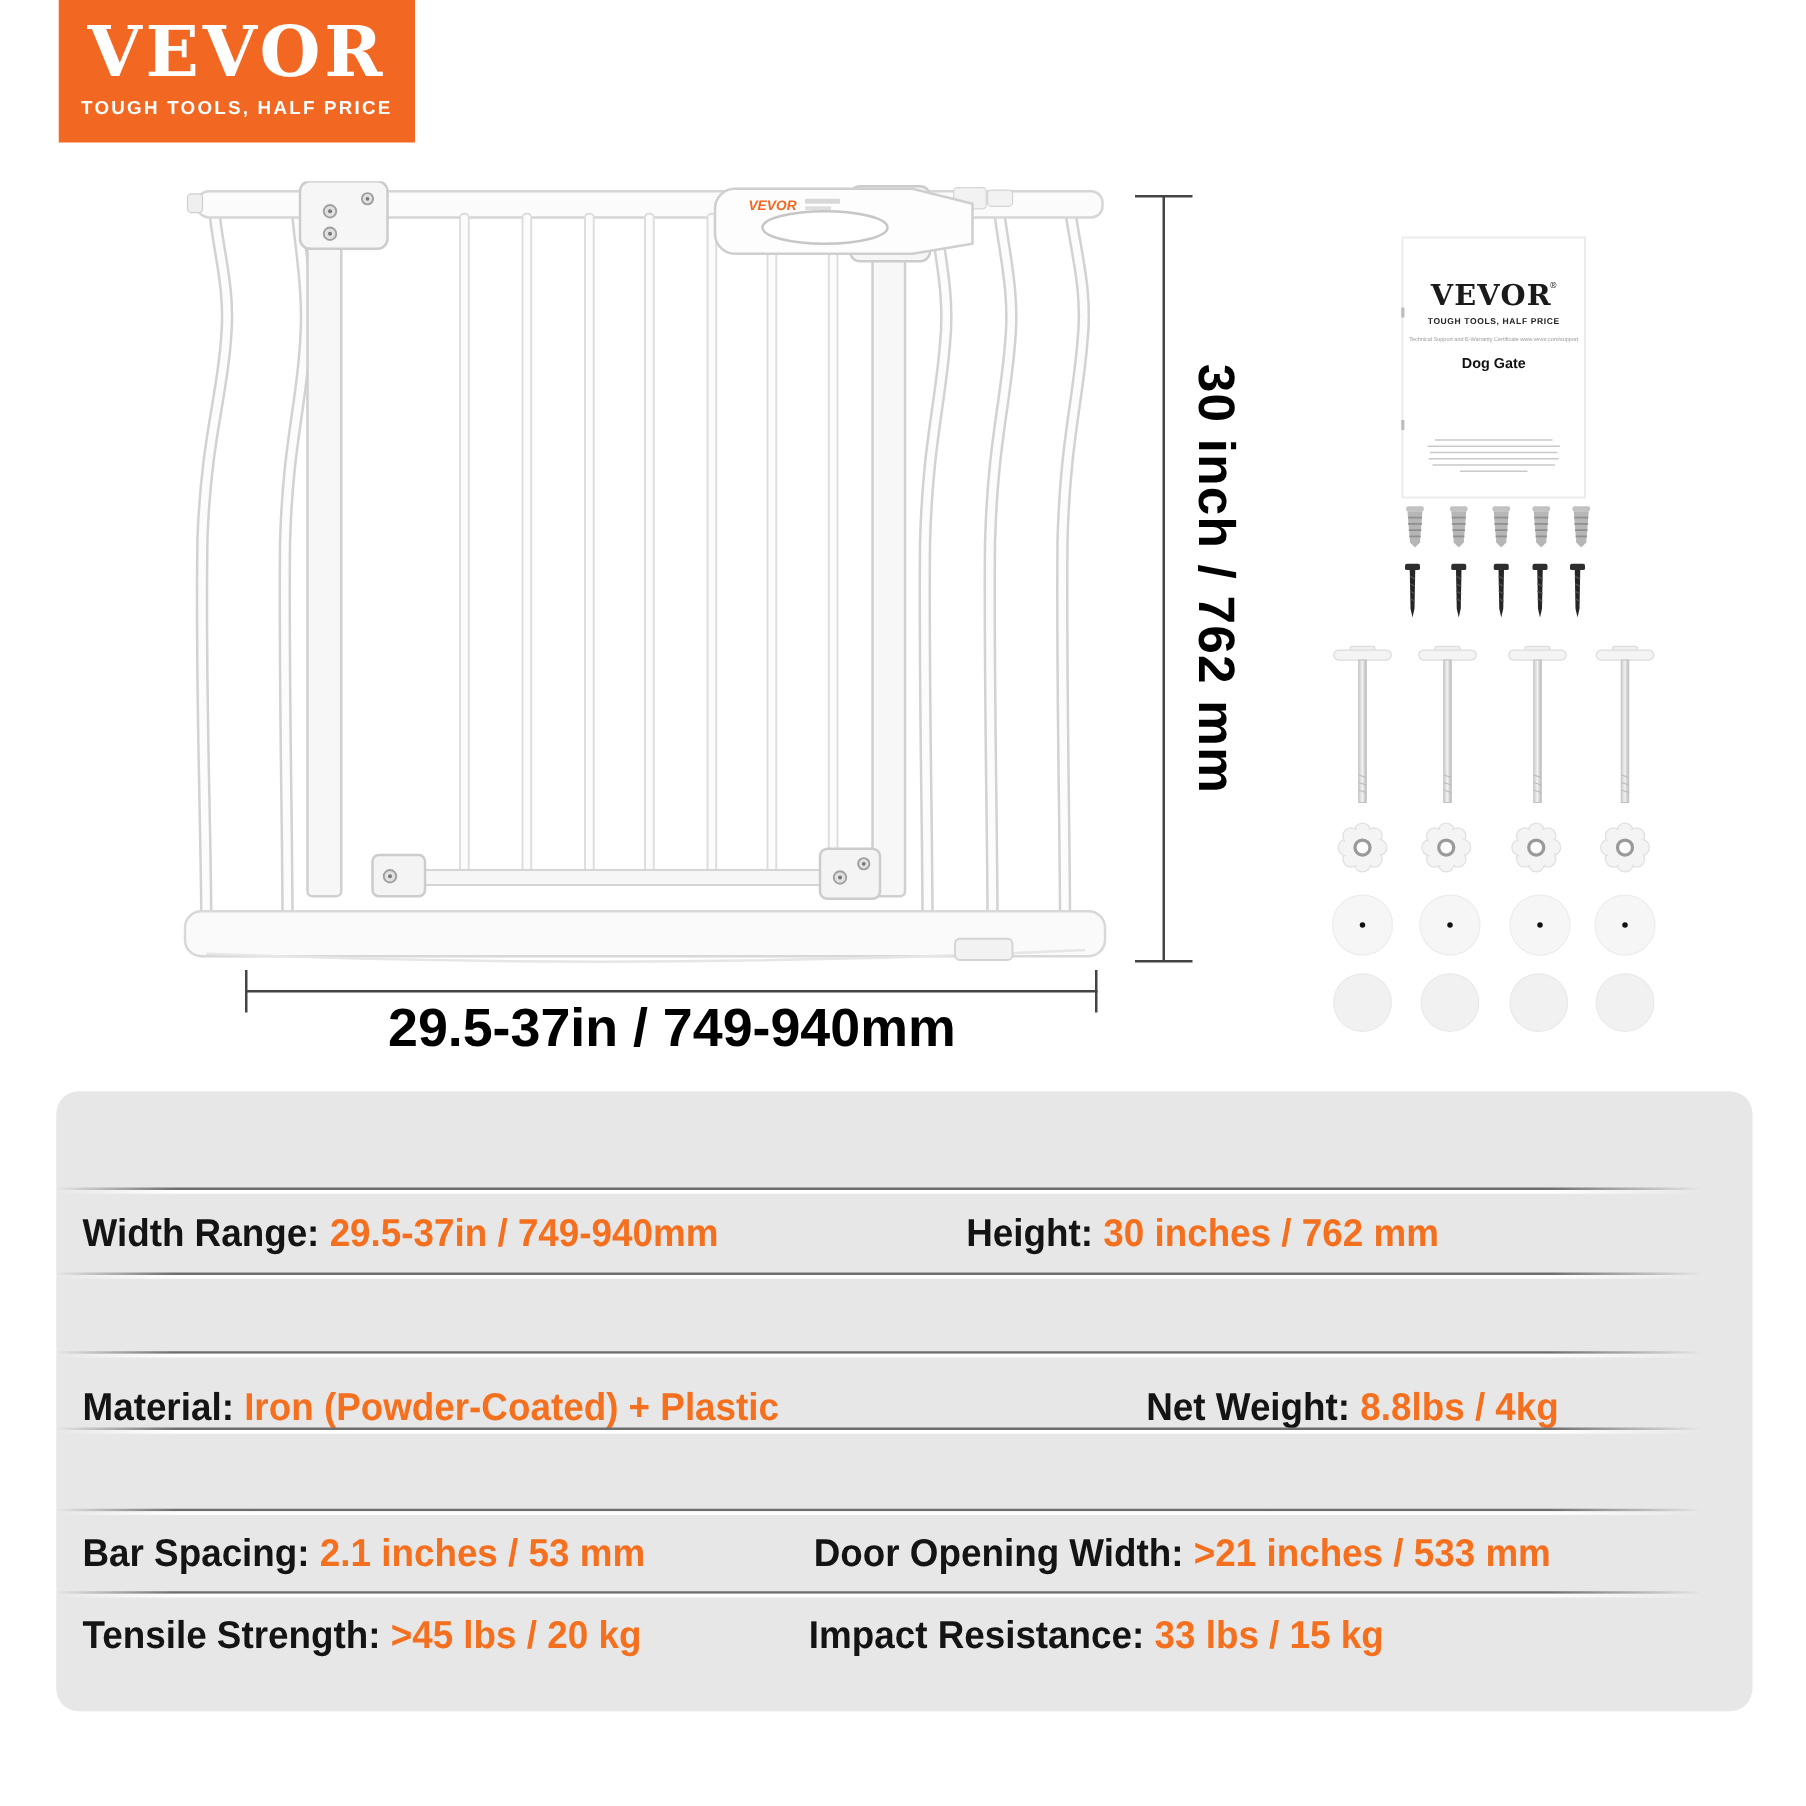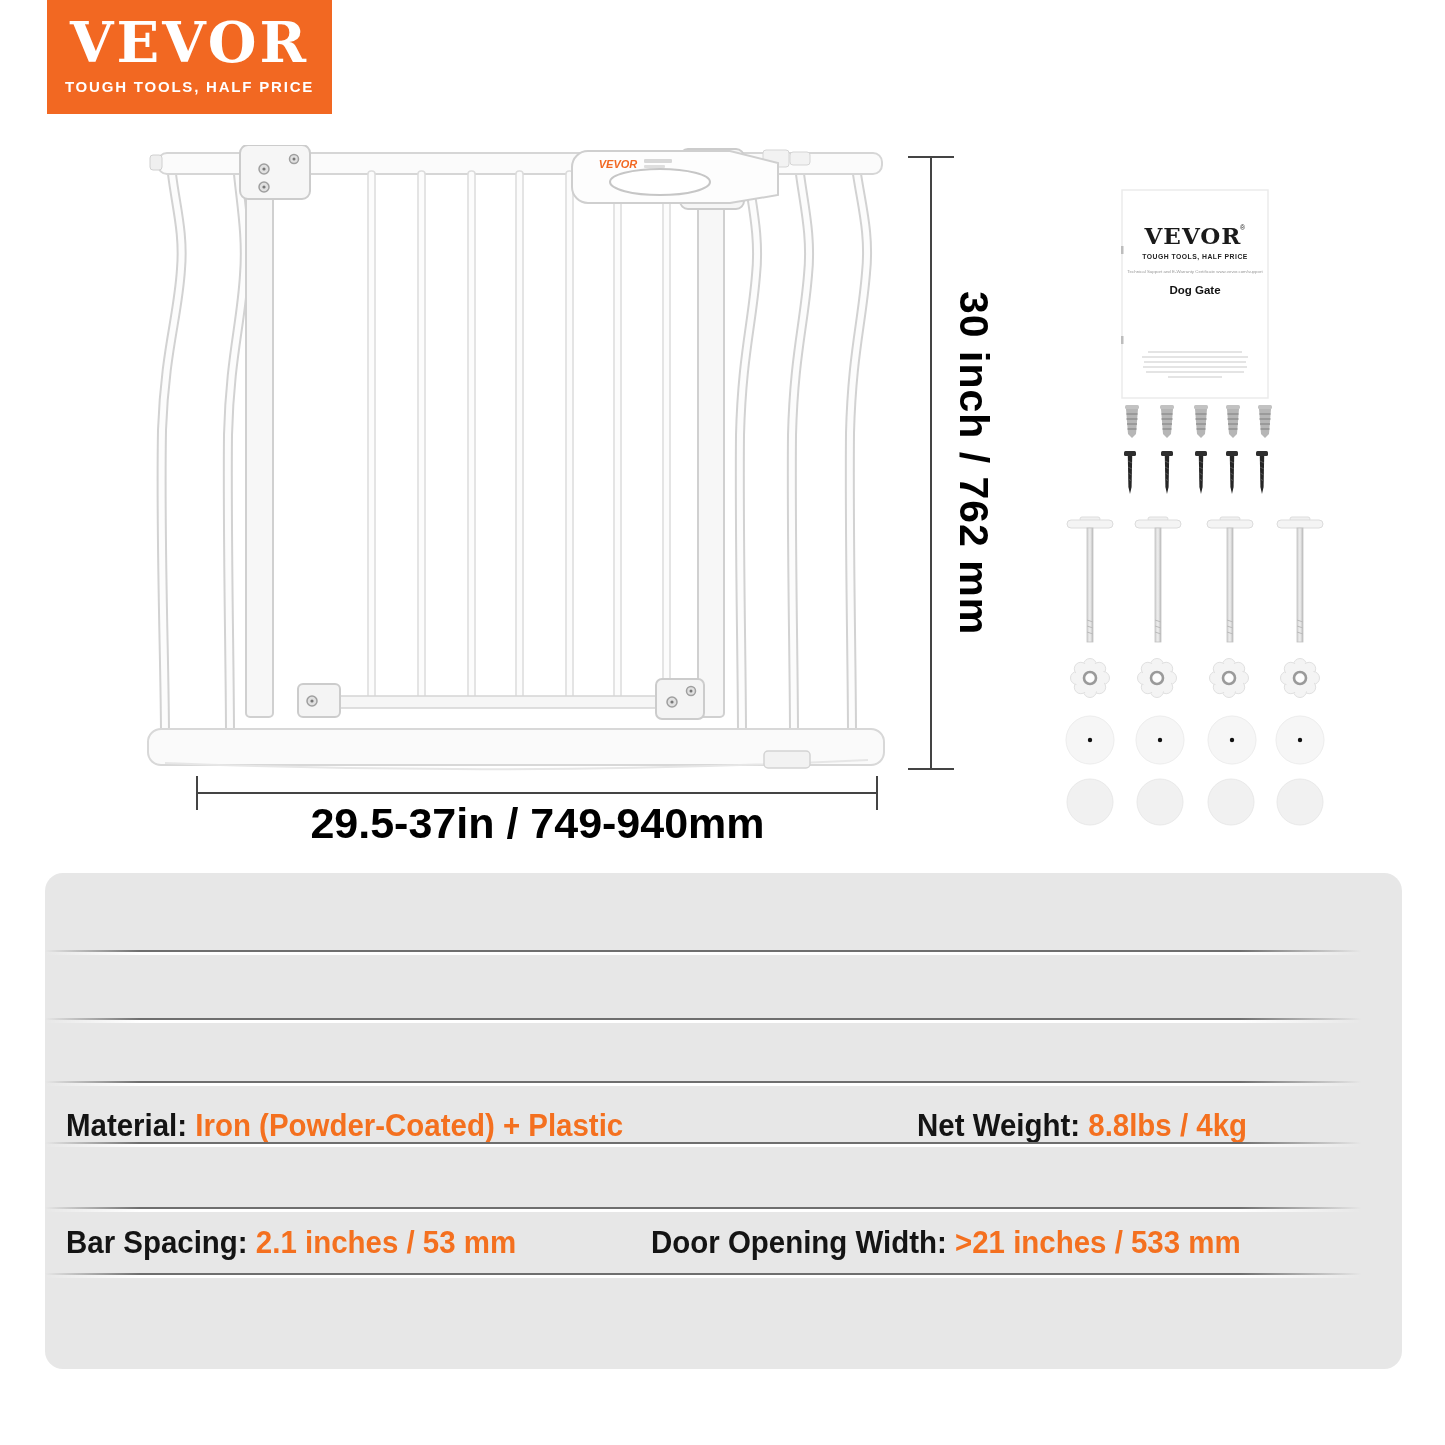--- a/index.html
+++ b/index.html
@@ -287,33 +287,41 @@
       <use href="#disc-sym" x="110" y="622"></use>
       <use href="#disc-sym" x="181" y="622"></use>
       <use href="#disc-sym" x="250" y="622"></use>
     </g>
   </svg>
 
   <div class="spec-table">
 
     <div class="divider" style="top:77px;"></div>
 
+    <div class="spec-row" style="top:82px;height:63px;">
+      <span class="pair" style="left:21px;"><span class="lbl">Width Range:</span>&nbsp;<span class="val">29.5-37in / 749-940mm</span></span>
+      <span class="pair" style="left:728px;"><span class="lbl">Height:</span>&nbsp;<span class="val">30 inches / 762 mm</span></span>
+    </div>
     <div class="divider" style="top:145px;"></div>
 
     <div class="divider" style="top:208px;"></div>
 
     <div class="spec-row" style="top:213px;height:56px;margin-top:12px;">
       <span class="pair" style="left:21px;"><span class="lbl">Material:</span>&nbsp;<span class="val">Iron (Powder-Coated) + Plastic</span></span>
       <span class="pair" style="left:872px;"><span class="lbl">Net Weight:</span>&nbsp;<span class="val">8.8lbs / 4kg</span></span>
     </div>
     <div class="divider" style="top:269px;"></div>
 
     <div class="divider" style="top:334px;"></div>
 
     <div class="spec-row" style="top:339px;height:61px;padding-left:33px;">
       <span class="pair" style="left:21px;"><span class="lbl">Bar Spacing:</span>&nbsp;<span class="val">2.1 inches / 53 mm</span></span>
       <span class="pair" style="left:606px;"><span class="lbl">Door Opening Width:</span>&nbsp;<span class="val">&gt;21 inches / 533 mm</span></span>
     </div>
     <div class="divider" style="top:400px;"></div>
 
+    <div class="spec-row" style="top:405px;height:95px;">
+      <span class="pair" style="left:21px;margin-top:-18px;"><span class="lbl">Tensile Strength:</span>&nbsp;<span class="val">&gt;45 lbs / 20 kg</span></span>
+      <span class="pair" style="left:602px;margin-top:-18px;"><span class="lbl">Impact Resistance:</span>&nbsp;<span class="val">33 lbs / 15 kg</span></span>
+    </div>
   </div>
 
 </div>
 
 </body></html>

